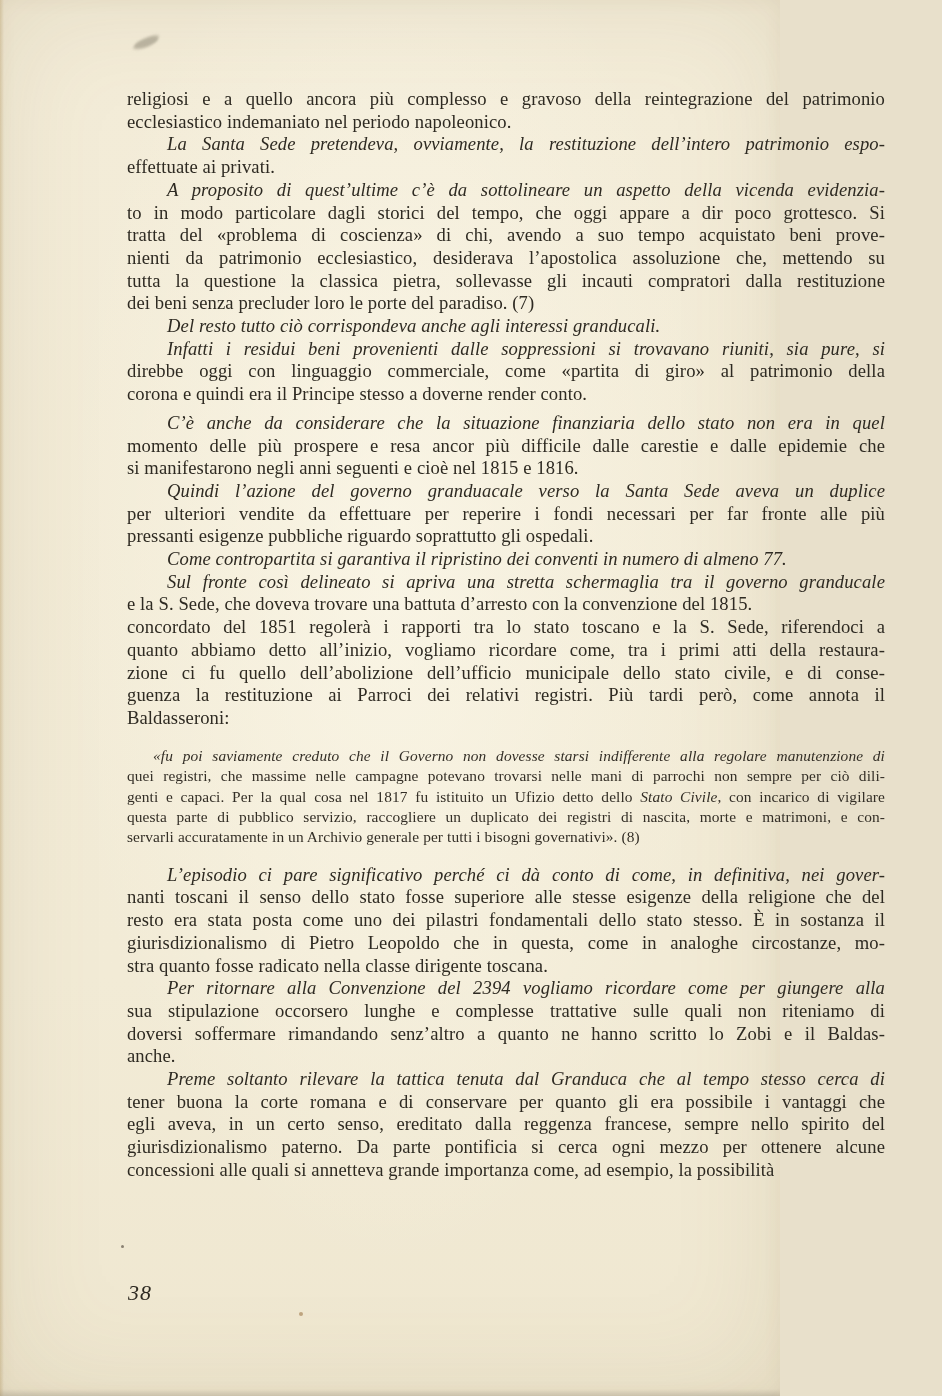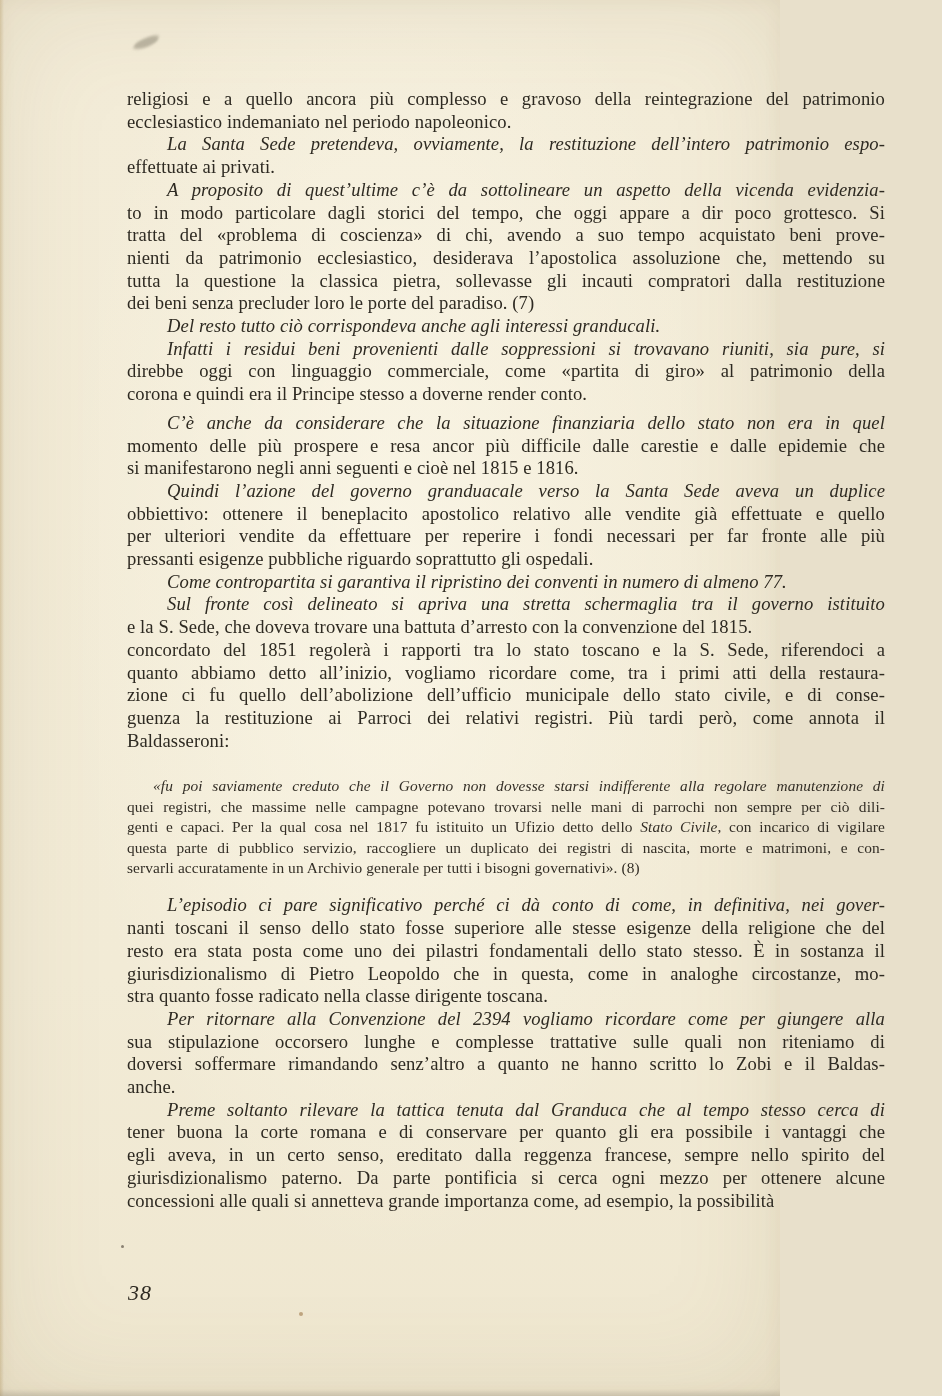--- a/index.html
+++ b/index.html
@@ -68,21 +68,21 @@
     text-align-last: justify;
     overflow: hidden;
     white-space: normal;
   }
   .line.last {
     text-align-last: left;
   }
   .line.ind { text-indent: 40px; font-style: italic; }
   .gap { margin-top: 6px; }
   .quote {
-    margin-top: 24px;
+    margin-top: 16px;
     font-size: 15.4px;
     line-height: 20.4px;
     color: #332e26;
   }
   .quote .line.ind { text-indent: 26px; }
   .after-quote { margin-top: 16px; }
   .it { font-style: italic; }
 
   .page-number {
     position: absolute;
@@ -130,29 +130,28 @@
         <div class="line"><span>direbbe oggi con linguaggio commerciale, come «partita di giro» al patrimonio della</span></div>
         <div class="line last"><span>corona e quindi era il Principe stesso a doverne render conto.</span></div>
       </div>
       <div class="para gap">
         <div class="line ind"><span>C’è anche da considerare che la situazione finanziaria dello stato non era in quel</span></div>
         <div class="line"><span>momento delle più prospere e resa ancor più difficile dalle carestie e dalle epidemie che</span></div>
         <div class="line last"><span>si manifestarono negli anni seguenti e cioè nel 1815 e 1816.</span></div>
       </div>
       <div class="para">
         <div class="line ind"><span>Quindi l’azione del governo granduacale verso la Santa Sede aveva un duplice</span></div>
-        <div class="line"><span>obbiettivo: ottenere il beneplacito apostolico relativo alle vendite già effettuate e quello</span></div>
         <div class="line"><span>per ulteriori vendite da effettuare per reperire i fondi necessari per far fronte alle più</span></div>
         <div class="line last"><span>pressanti esigenze pubbliche riguardo soprattutto gli ospedali.</span></div>
       </div>
       <div class="para">
         <div class="line last ind"><span>Come contropartita si garantiva il ripristino dei conventi in numero di almeno 77.</span></div>
       </div>
       <div class="para">
-        <div class="line ind"><span>Sul fronte così delineato si apriva una stretta schermaglia tra il governo istituito</span></div>
+        <div class="line ind"><span>Sul fronte così delineato si apriva una stretta schermaglia tra il governo granducale</span></div>
         <div class="line last"><span>e la S. Sede, che doveva trovare una battuta d’arresto con la convenzione del 1815.</span></div>
       </div>
       <div class="para">
         <div class="line"><span>concordato del 1851 regolerà i rapporti tra lo stato toscano e la S. Sede, riferendoci a</span></div>
         <div class="line"><span>quanto abbiamo detto all’inizio, vogliamo ricordare come, tra i primi atti della restaura-</span></div>
         <div class="line"><span>zione ci fu quello dell’abolizione dell’ufficio municipale dello stato civile, e di conse-</span></div>
         <div class="line"><span>guenza la restituzione ai Parroci dei relativi registri. Più tardi però, come annota il</span></div>
         <div class="line last"><span>Baldasseroni:</span></div>
       </div>
       <div class="quote">

